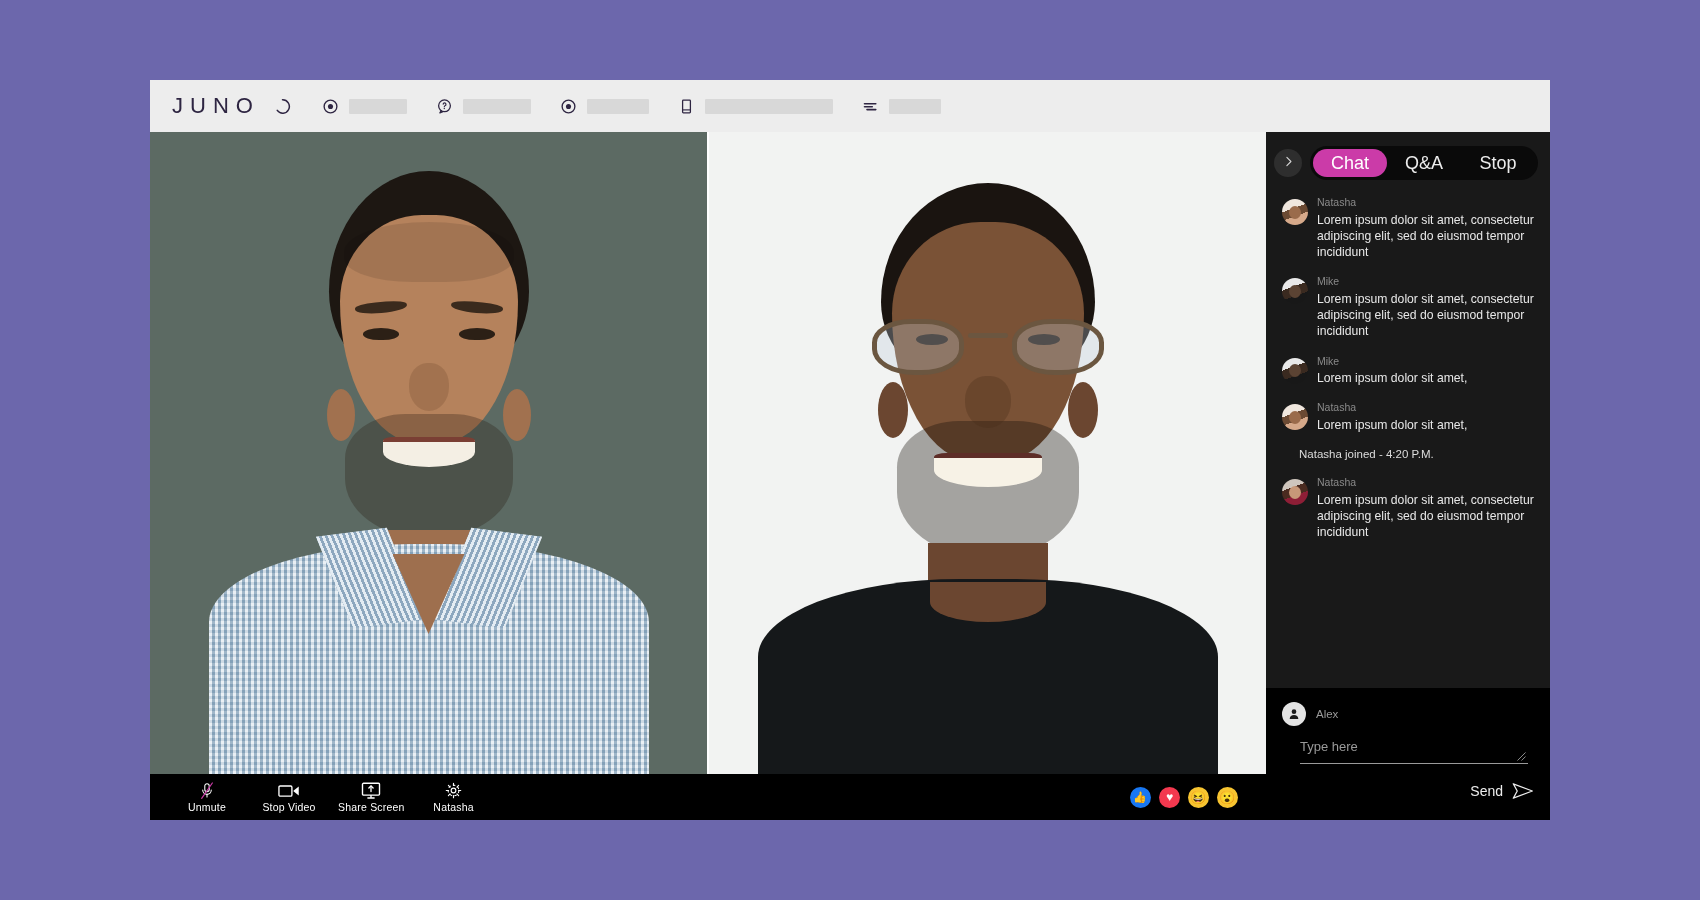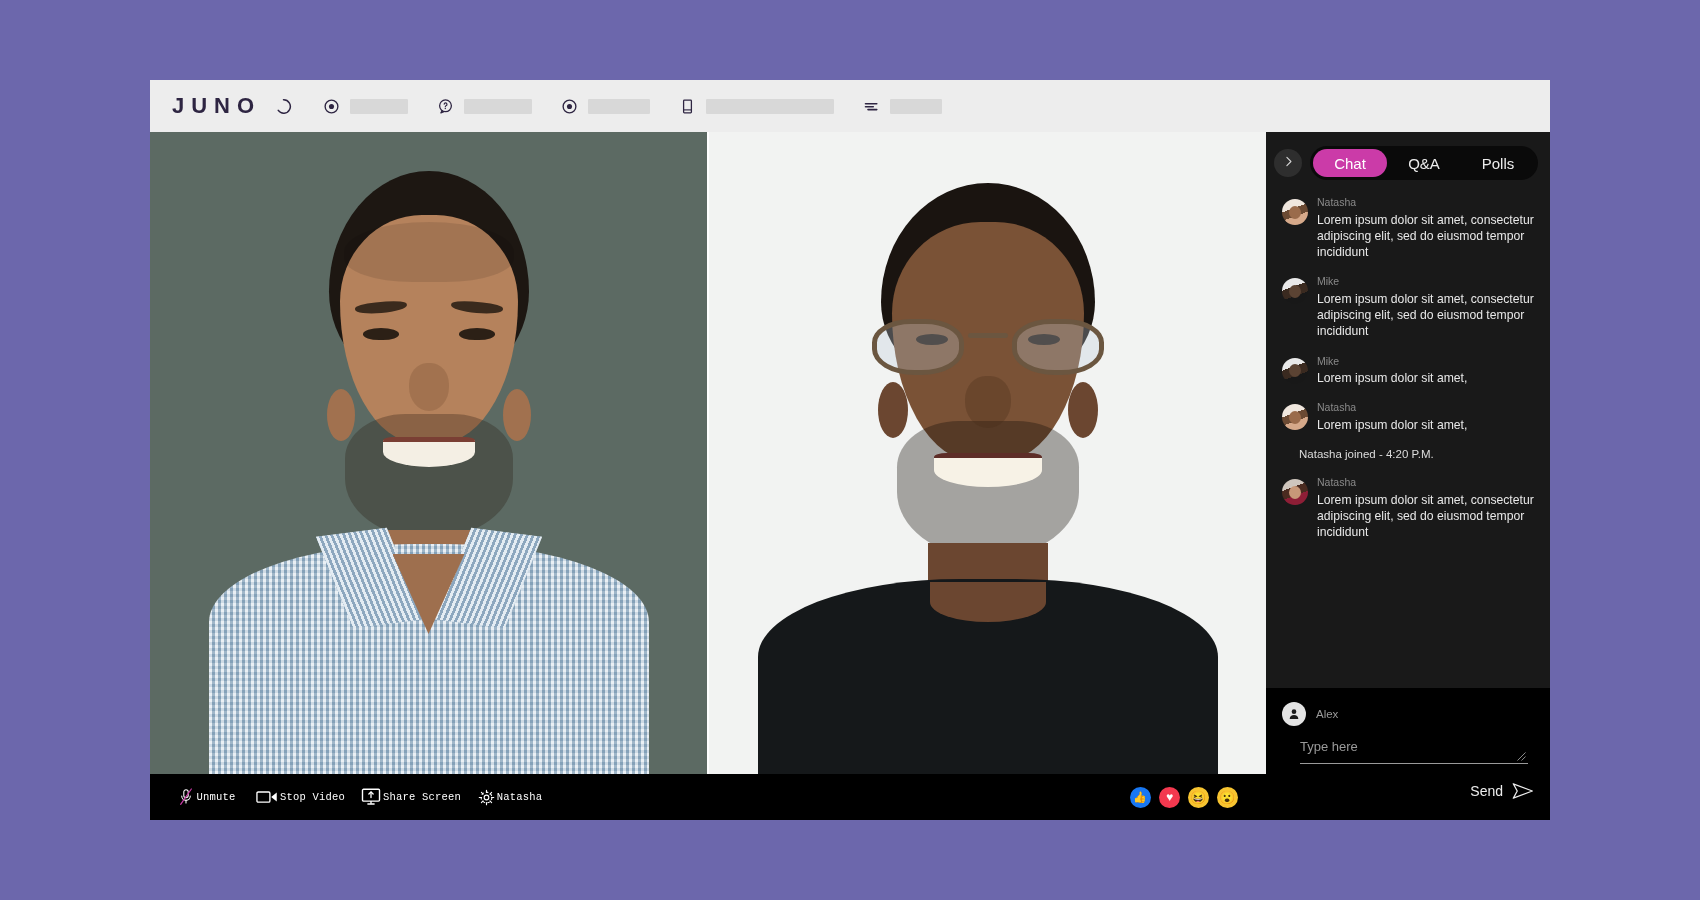--- a/index.html
+++ b/index.html
@@ -40,21 +40,21 @@
     gap: 0;
   }
 
   .logo {
     display: flex;
     align-items: center;
     gap: 14px;
     color: #2E2542;
     font-size: 22px;
     letter-spacing: 7px;
-    font-weight: 700;
+    font-weight: 400;
     margin-right: 30px;
     font-family: "Liberation Sans", sans-serif;
   }
   .logo-text { line-height: 1; }
 
   .nav-group {
     display: flex;
     align-items: center;
     gap: 9px;
     margin-right: 28px;
@@ -319,29 +319,28 @@
     height: 46px;
     min-height: 46px;
     background: #000000;
     display: flex;
     align-items: center;
     padding: 0 18px;
   }
   .tb-controls { display: flex; align-items: flex-start; gap: 4px; }
   .tb-btn {
     display: flex;
-    flex-direction: row;
+    flex-direction: column;
     align-items: center;
     justify-content: center;
     gap: 2px;
     min-width: 78px;
     padding: 2px 6px;
     color: #ffffff;
     cursor: pointer;
-    font-family: Liberation Mono, monospace;
   }
   .tb-icon { height: 19px; display: flex; align-items: center; justify-content: center; }
   .tb-label { font-size: 10.5px; letter-spacing: .2px; line-height: 1; white-space: nowrap; }
 
   .tb-spacer { flex: 1; }
 
   .reactions { display: flex; align-items: center; gap: 8px; margin-right: 10px; }
   .react {
     width: 21px; height: 21px; border-radius: 50%;
     display: flex; align-items: center; justify-content: center;
@@ -385,21 +384,21 @@
     align-items: center;
     justify-content: space-between;
     padding: 3px;
   }
   .tab {
     flex: 1;
     height: 28px;
     border-radius: 14px;
     display: flex; align-items: center; justify-content: center;
     color: #EDEDED;
-    font-size: 15px;
+    font-size: 18px;
     cursor: pointer;
     white-space: nowrap;
   }
   .tab.active { background: #CB3BA8; color: #ffffff; }
 
   .chat-scroll {
     flex: 1;
     overflow: hidden;
     padding: 6px 14px 10px 16px;
     background: #191919;
@@ -701,21 +700,21 @@
           </span>
         </div>
         <div class="tabs">
           <div class="tab active">
             <span>Chat</span>
           </div>
           <div class="tab">
             <span>Q&amp;A</span>
           </div>
           <div class="tab">
-            <span>Polls</span>
+            <span>Stop</span>
           </div>
         </div>
       </div>
 
       <div class="chat-scroll">
 
         <div class="msg">
           <div class="avatar av-natasha">
               <span class="av-face"></span>
             </div>

